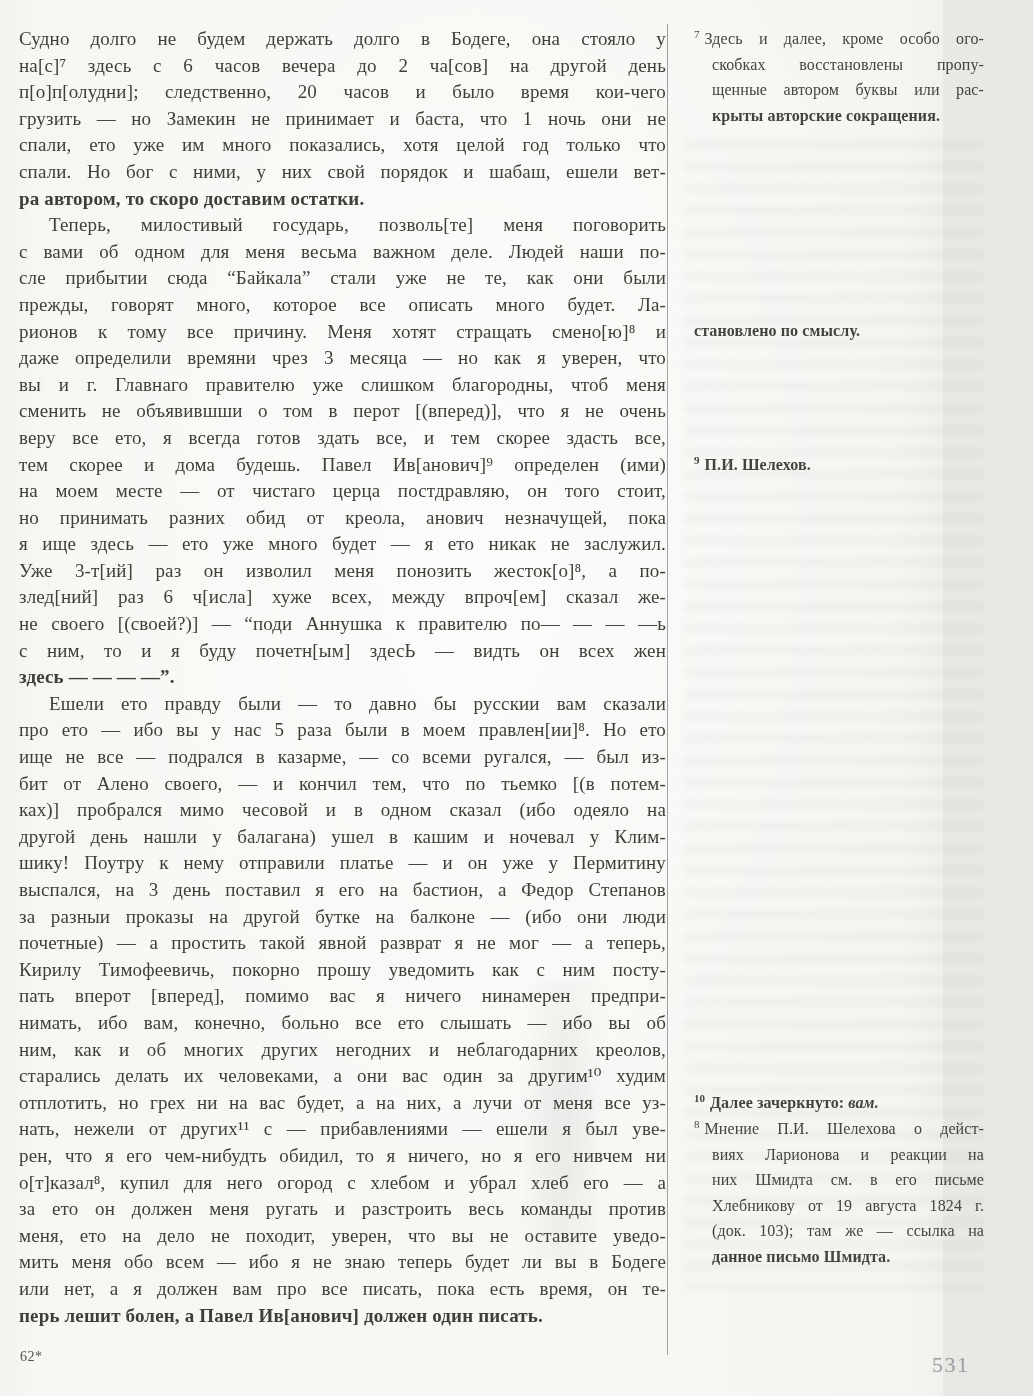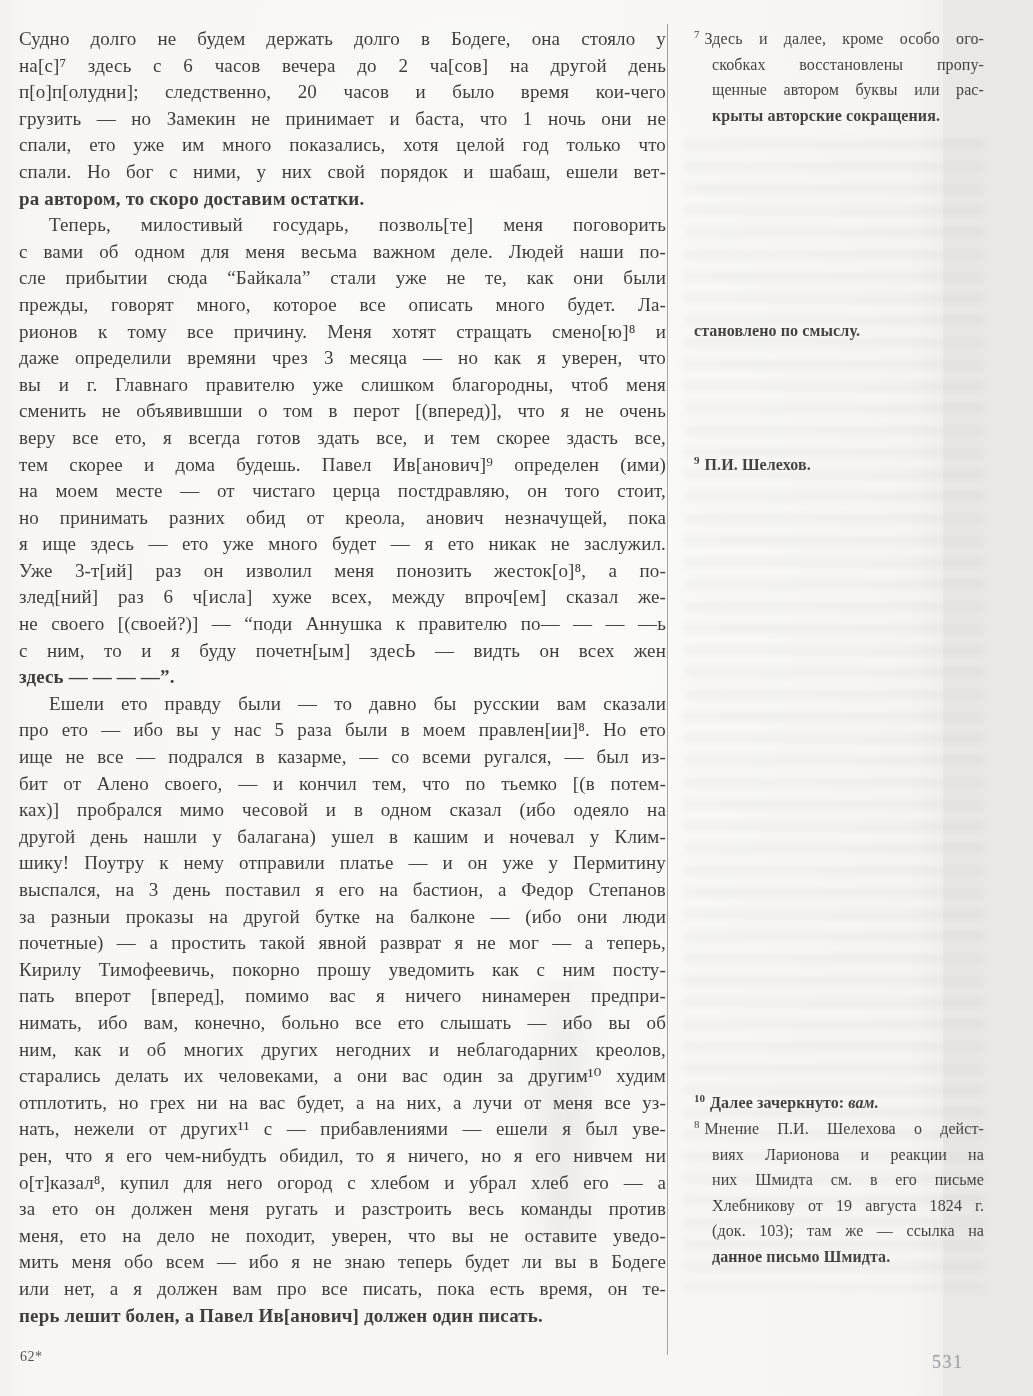--- a/index.html
+++ b/index.html
@@ -67,21 +67,21 @@
     pointer-events:none;
   }
 
   
   .footer-sig{
     position:absolute;left:20px;top:1349px;
     font-size:14px;color:#52504c;letter-spacing:0.5px;
   }
   .footer-num{
     position:absolute;left:932px;top:1352px;
-    font-size:18px;color:#a0a4a9;letter-spacing:1.5px;
+    font-size:22px;color:#a0a4a9;letter-spacing:1.5px;
     text-shadow:0 0 1px rgba(160,164,169,0.6);
   }
 </style>
 </head>
 <body>
 
 <div class="page">
 
   <div class="main-col" id="main-col">
       <div class="para">

